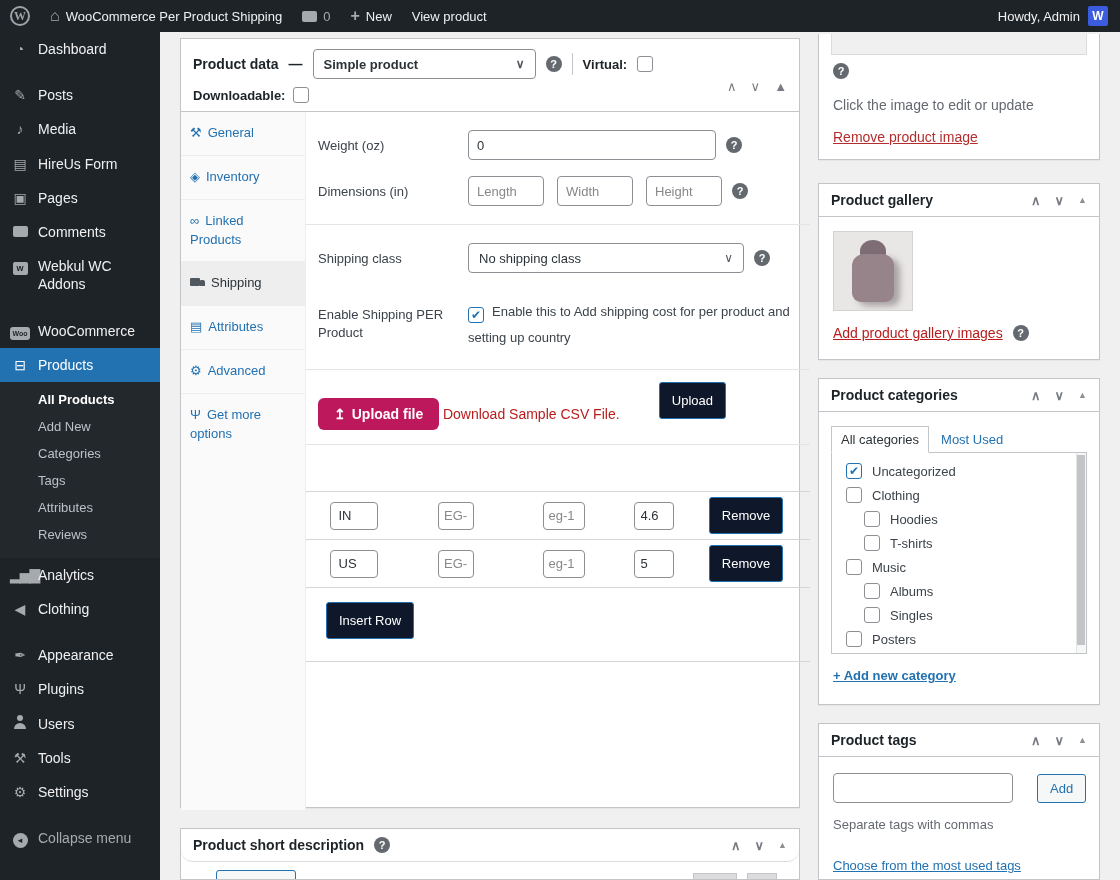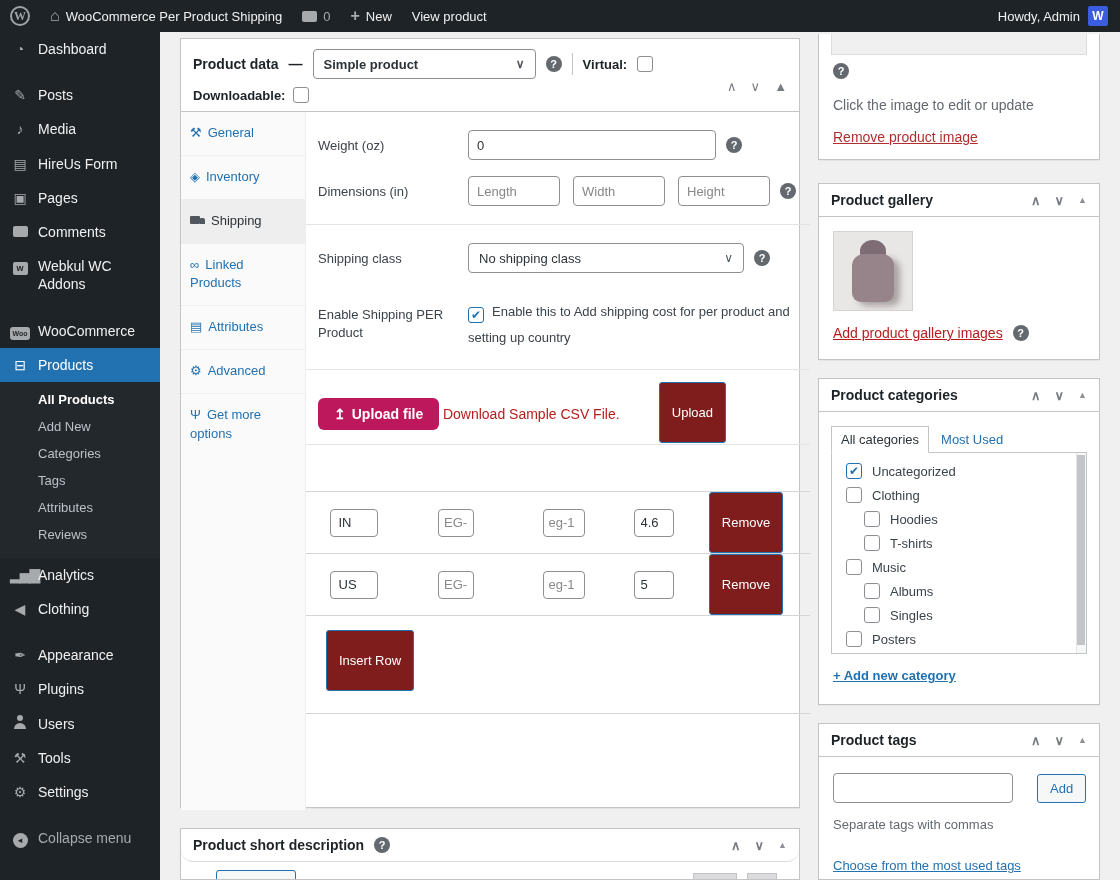--- a/index.html
+++ b/index.html
@@ -54,22 +54,22 @@
   .panel-arrows .sa { font-size:13px; font-weight:bold; cursor:pointer; }
   .panel-arrows .tg { font-size:9px; color:#8c8f94; cursor:pointer; }
   .help { display:inline-block; width:16px; height:16px; border-radius:50%; background:#646970; color:#fff;
     font-size:11px; font-weight:bold; text-align:center; line-height:16px; flex:0 0 16px; }
   .cb { display:inline-block; width:16px; height:16px; border:1px solid #8c8f94; border-radius:3px; background:#fff;
     text-align:center; line-height:14px; cursor:pointer; flex:0 0 16px; }
   .cb.checked { border-color:#2271b1; color:#2271b1; font-size:12px; }
   .tin { border:1px solid #8c8f94; border-radius:4px; height:30px; padding:0 8px; font-size:13px;
     font-family:"Liberation Sans", sans-serif; color:#2c3338; background:#fff; }
   .tin::placeholder { color:#888; }
-  .btn-primary { background:#7f1d1d; color:#fff; border:1px solid #2271b1; border-radius:3px;
-    font-size:13px; padding:22px 12px; cursor:pointer; font-family:"Liberation Sans", sans-serif; }
+  .btn-primary { background:#0f172a; color:#fff; border:1px solid #2271b1; border-radius:3px;
+    font-size:13px; padding:10px 12px; cursor:pointer; font-family:"Liberation Sans", sans-serif; }
   .link { color:#b91c1c; cursor:pointer; }
   
   .pd { left:180px; top:38px; width:620px; height:770px; }
   .pd-head { padding:10px 12px 8px 12px; border-bottom:1px solid #c3c4c7; position:relative; }
   .pd-head-row1 { display:flex; align-items:center; gap:10px; }
   .pd-head-row2 { display:flex; align-items:center; gap:8px; margin-top:8px; }
   .select { display:inline-flex; justify-content:space-between; align-items:center; gap:8px;
     border:1px solid #8c8f94; border-radius:4px; padding:0 10px; height:30px; background:#fff;
     color:#2c3338; cursor:pointer; font-weight:bold; }
   .select .chev { color:#50575e; font-size:12px; }
@@ -82,21 +82,21 @@
   .tab.active { background:#eeeeee; color:#2c3338; }
   .icon-truck { position:relative; display:inline-block; width:15px; height:9px; margin-right:6px; }
   .icon-truck::before { content:""; position:absolute; left:0; top:0; width:10px; height:8px; background:#50575e; border-radius:1px; }
   .icon-truck::after { content:""; position:absolute; left:10px; top:2px; width:5px; height:6px; background:#50575e; border-radius:1px 2px 0 0; }
   .pd-content { flex:1; position:relative; }
   .sec { padding:18px 12px; border-bottom:1px solid #e2e4e7; }
   .frow { display:flex; align-items:flex-start; margin-bottom:16px; }
   .frow:last-child { margin-bottom:0; }
   .flabel { width:150px; flex:0 0 150px; padding-top:7px; color:#3c434a; line-height:1.4; }
   .wt-input { width:248px; }
-  .dim-input { width:92px; margin-right:13px; }
+  .dim-input { width:76px; margin-right:13px; }
   .fhelp { margin-left:10px; margin-top:7px; }
   .sc-select { width:276px; font-weight:normal; }
   .enable-row { margin-top:26px; }
   .enable-text { width:330px; line-height:2.0; color:#3c434a; }
   .enable-text .cb { vertical-align:-3px; margin-right:8px; }
   
   .upload-sec { padding:10px 12px 14px 12px; border-bottom:1px solid #e2e4e7; position:relative; }
   .btn-uploadfile { background:#be185d; color:#fff; border:none; border-radius:6px; font-weight:bold;
     font-size:14px; padding:8px 16px; cursor:pointer; font-family:"Liberation Sans", sans-serif; }
   .btn-uploadfile .uico { margin-right:6px; font-size:14px; }
@@ -286,25 +286,25 @@
     </div>
   </div>
   <div class="pd-body">
     <div class="tabs">
       <div class="tab">
         <span class="tico">⚒</span><span>General</span>
       </div>
       <div class="tab">
         <span class="tico">◈</span><span>Inventory</span>
       </div>
+      <div class="tab">
+        <span class="tico">∞</span><span>Linked Products</span>
+      </div>
       <div class="tab active">
         <span class="icon-truck"></span><span>Shipping</span>
-      </div>
-      <div class="tab">
-        <span class="tico">∞</span><span>Linked Products</span>
       </div>
       <div class="tab">
         <span class="tico">▤</span><span>Attributes</span>
       </div>
       <div class="tab">
         <span class="tico">⚙</span><span>Advanced</span>
       </div>
       <div class="tab" style="border-bottom:none">
         <span class="tico">Ψ</span><span>Get more options</span>
       </div>

